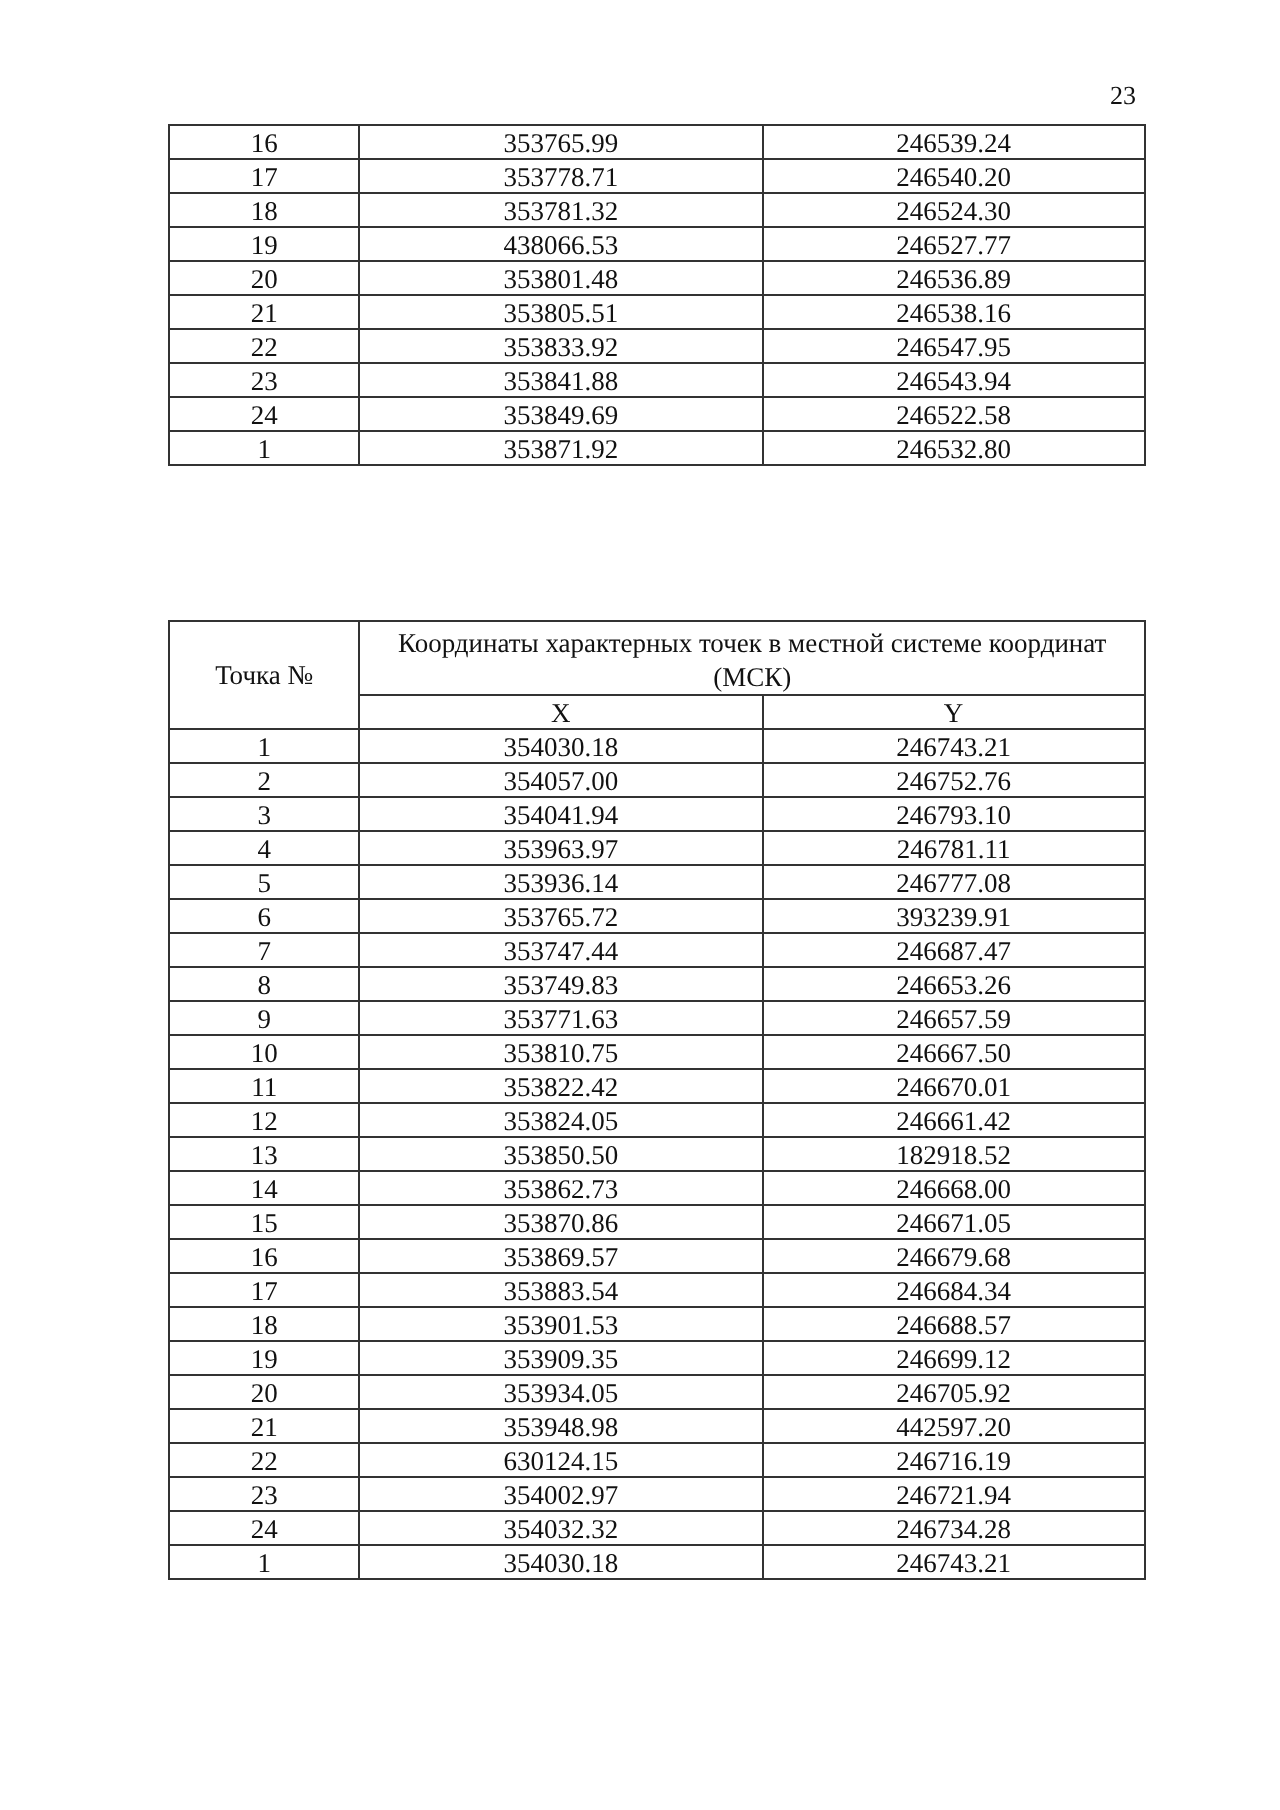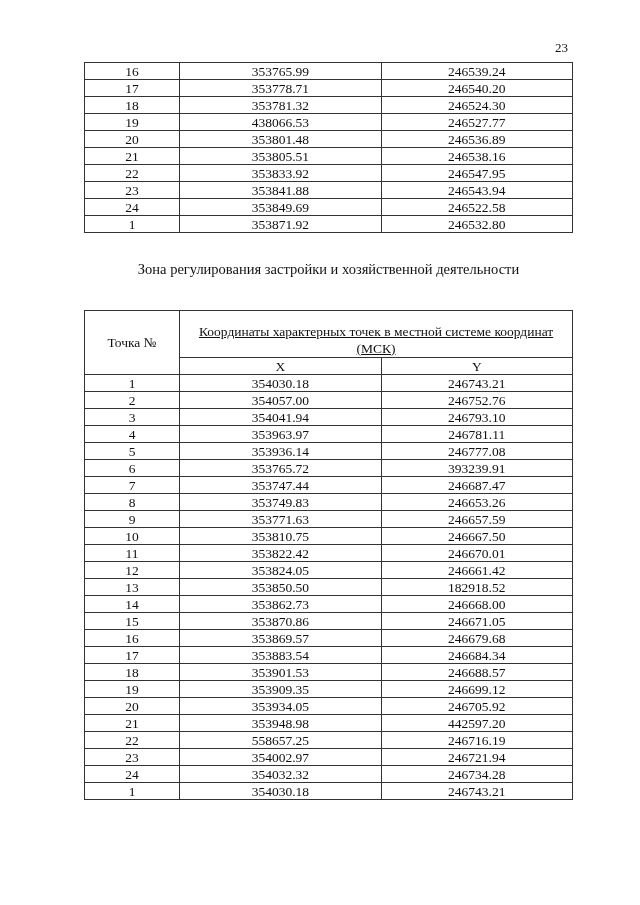--- a/index.html
+++ b/index.html
@@ -6,21 +6,21 @@
   body { width:640px; height:905px; position:relative; overflow:hidden;
          font-family:"Liberation Serif", "DejaVu Serif", serif; color:#111; }
   .page-number { position:absolute; top:40px; left:555px; font-size:13px; }
   table { border-collapse:collapse; position:absolute; left:84px; width:489px; font-size:13.5px; }
   td, th { border:1px solid #333; text-align:center; padding:0; font-weight:normal; line-height:15px; height:16px; }
   #table-top { top:62px; }
   #table-bottom { top:310px; }
   .c1 { width:95px; } .c2 { width:201px; } .c3 { width:191px; }
   .heading { position:absolute; top:260px; left:84px; width:489px; text-align:center; font-size:14.5px; line-height:18px; }
   th.hdr-point { height:52px; }
-  th.hdr-coords { line-height:17px; padding-top:12px;text-decoration:underline; }
+  th.hdr-coords { line-height:17px; padding-top:2px; }
 </style>
 </head>
 <body>
 
 <div class="page-number">23</div>
 
 <table id="table-top">
   <colgroup>
       <col class="c1">
       <col class="c2">
@@ -74,21 +74,20 @@
       </tr>
       <tr>
         <td>1</td>
         <td>353871.92</td>
         <td>246532.80</td>
       </tr>
     </tbody>
 </table>
 
 <div class="heading">
-  <div>Зона регулирования застройки и хозяйственной деятельности</div>
 </div>
 
 <table id="table-bottom">
   <colgroup>
       <col class="c1">
       <col class="c2">
       <col class="c3">
     </colgroup>
   <thead>
     <tr>
@@ -201,21 +200,21 @@
         <td>353934.05</td>
         <td>246705.92</td>
       </tr>
       <tr>
         <td>21</td>
         <td>353948.98</td>
         <td>442597.20</td>
       </tr>
       <tr>
         <td>22</td>
-        <td>558657.25</td>
+        <td>630124.15</td>
         <td>246716.19</td>
       </tr>
       <tr>
         <td>23</td>
         <td>354002.97</td>
         <td>246721.94</td>
       </tr>
       <tr>
         <td>24</td>
         <td>354032.32</td>

